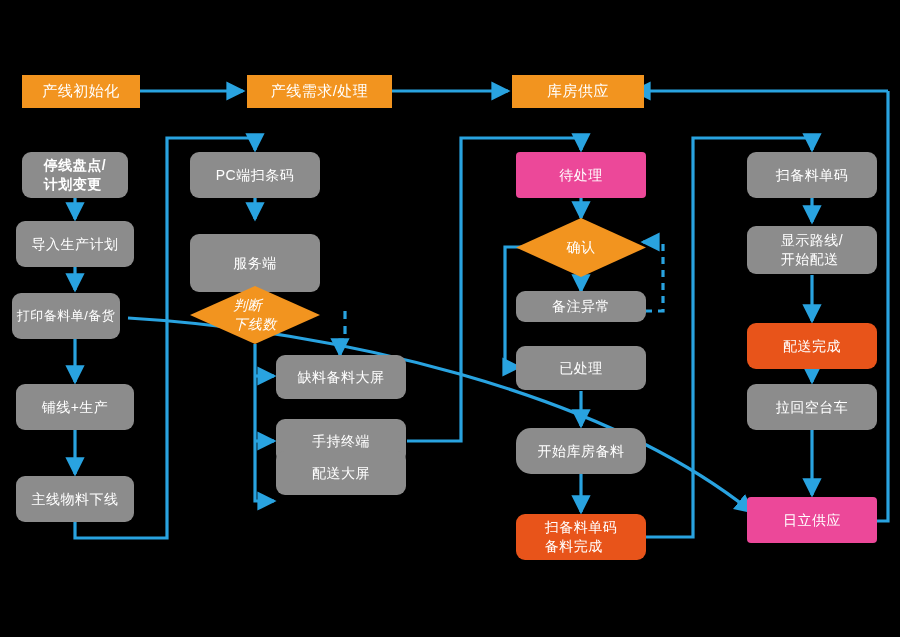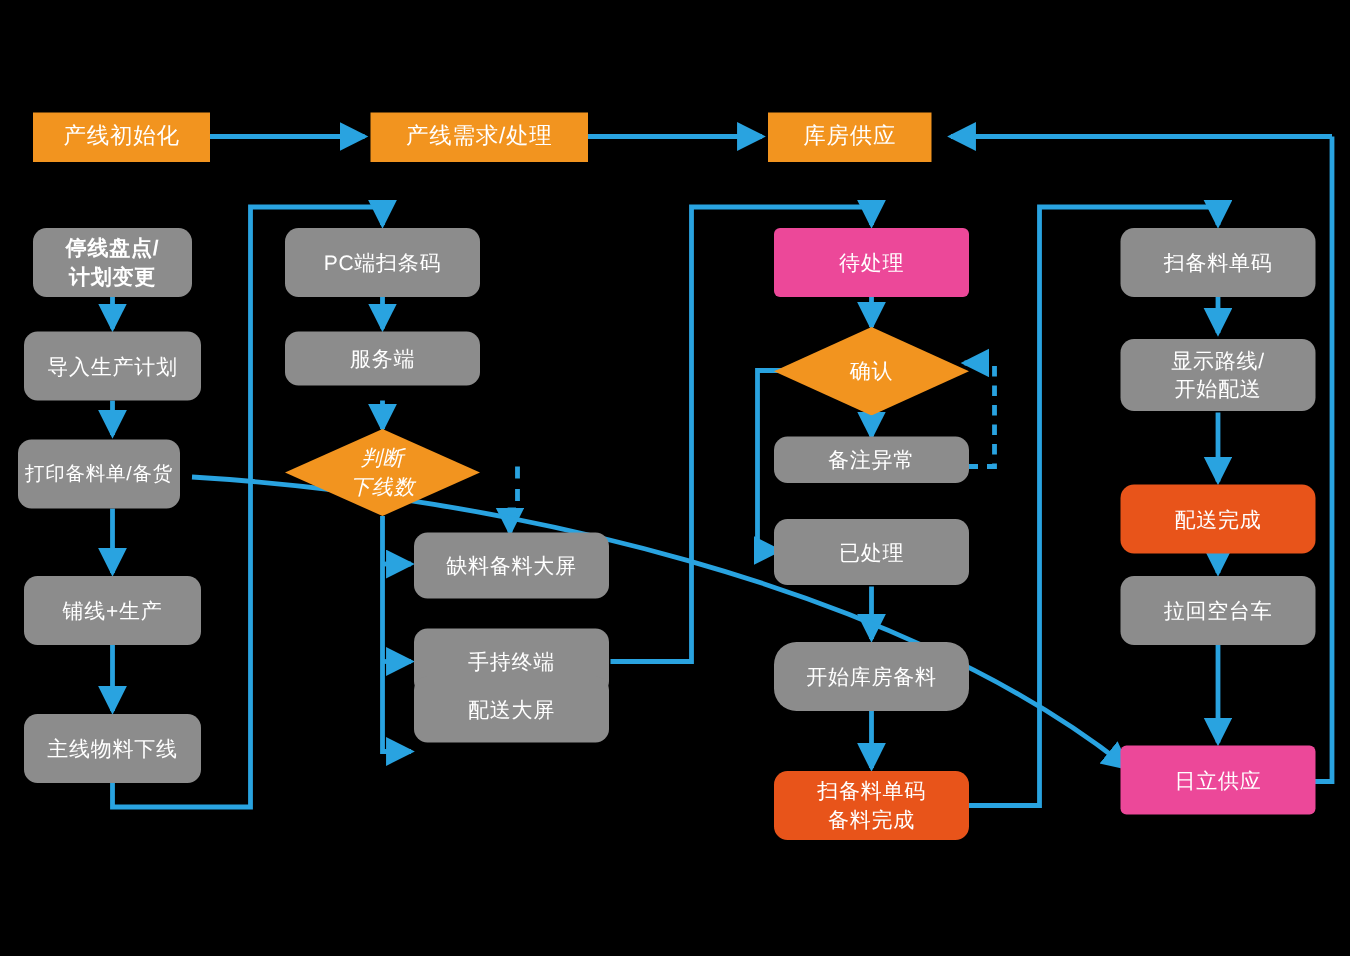--- a/index.html
+++ b/index.html
@@ -1,20 +1,20 @@
 <!DOCTYPE html>
 <html><head>
 <meta charset="utf-8">
 <style>
   html,body{margin:0;padding:0;background:#000;}
   body{width:900px;height:637px;overflow:hidden;font-family:"Liberation Sans","DejaVu Sans",sans-serif;}
   #stage{position:relative;width:900px;height:637px;background:#000;}
   svg#wires{position:absolute;left:0;top:0;width:900px;height:637px;}
   .node{position:absolute;box-sizing:border-box;display:flex;align-items:center;justify-content:center;
-        text-align:center;color:#fff;font-size:14px;line-height:1.35;white-space:pre-line;letter-spacing:.5px;}
+        color:#fff;font-size:14px;line-height:1.35;white-space:pre-line;letter-spacing:.5px;}
   .n-gray{background:#8c8c8c;border-radius:9px;}
   .n-orange{background:#ec4899;border-radius:4px;}
   .n-red{background:#e8541a;border-radius:9px;}
   .n-header{background:#f2941f;border-radius:0;font-size:15px;}
   .n-diamond{background:transparent;}
   .diamond-shape{position:absolute;left:0;top:0;width:100%;height:100%;
         background:#f2941f;clip-path:polygon(50% 0,100% 50%,50% 100%,0 50%);}
   .diamond-label{position:relative;z-index:2;}
 </style>
 </head>
@@ -71,31 +71,31 @@
       <line x1="812" y1="369" x2="812" y2="382" marker-end="url(#ar)"></line>
       <line x1="812" y1="430" x2="812" y2="495" marker-end="url(#ar)"></line>
 
       <path d="M128,318 C330,330 600,390 752,512" marker-end="url(#ar)"></path>
 
     </g>
   </svg>
 
   <div class="node n-header" style="left:22px;top:75px;width:118px;height:33px;">产线初始化</div>
   <div class="node n-header" style="left:247px;top:75px;width:145px;height:33px;">产线需求/处理</div>
-  <div class="node n-header" style="left:512px;top:75px;width:109px;height:33px;">库房供应</div>
+  <div class="node n-header" style="left:512px;top:75px;width:132px;height:33px;">库房供应</div>
 
   <div class="node n-gray" style="left:22px;top:152px;width:106px;height:46px;font-weight:bold;">停线盘点/
 计划变更</div>
   <div class="node n-gray" style="left:16px;top:221px;width:118px;height:46px;">导入生产计划</div>
   <div class="node n-gray" style="left:12px;top:293px;width:108px;height:46px;font-size:13px;">打印备料单/备货</div>
   <div class="node n-gray" style="left:16px;top:384px;width:118px;height:46px;">铺线+生产</div>
   <div class="node n-gray" style="left:16px;top:476px;width:118px;height:46px;">主线物料下线</div>
 
   <div class="node n-gray" style="left:190px;top:152px;width:130px;height:46px;">PC端扫条码</div>
-  <div class="node n-gray" style="left:190px;top:221px;width:130px;height:36px;">服务端</div>
+  <div class="node n-gray" style="left:190px;top:234px;width:130px;height:58px;">服务端</div>
 
   <div class="node n-diamond" style="left:190px;top:286px;width:130px;height:58px;font-style:italic;">
     <span class="diamond-shape"></span>
     <span class="diamond-label">判断
 下线数</span>
   </div>
 
   <div class="node n-gray" style="left:276px;top:355px;width:130px;height:44px;">缺料备料大屏</div>
   <div class="node n-gray" style="left:276px;top:419px;width:130px;height:44px;">手持终端</div>
   <div class="node n-gray" style="left:276px;top:451px;width:130px;height:44px;">配送大屏</div>

